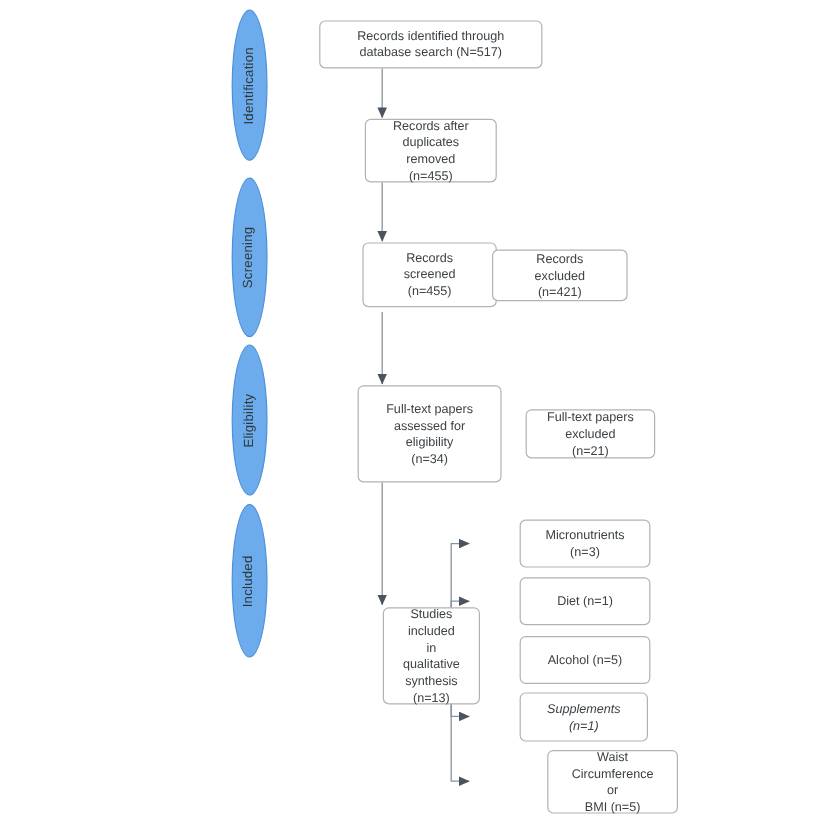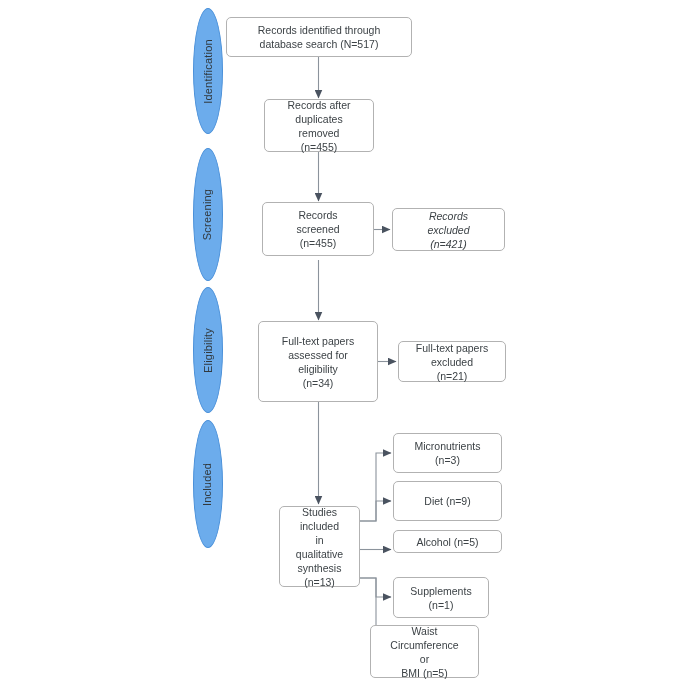--- a/index.html
+++ b/index.html
@@ -49,20 +49,21 @@
     position: absolute;
     box-sizing: border-box;
     background: #ffffff;
     border: 1px solid #b2b2b2;
     border-radius: 5px;
     display: flex;
     align-items: center;
     justify-content: center;
     text-align: center;
     padding: 2px 16px;
+    margin-left: 40px;
   }
   .node-text {
     font-size: 10.5px;
     line-height: 14px;
     color: #3c4246;
     white-space: pre-line;
   }
 </style>
 </head>
 <body>
@@ -126,21 +127,21 @@
     <span class="node-text">Records after
 duplicates removed
 (n=455)</span>
   </div>
 
   <div class="node-box" style="left:262px; top:202px; width:112px; height:54px;">
     <span class="node-text">Records screened
 (n=455)</span>
   </div>
 
-  <div class="node-box" style="left:392px; top:208px; width:113px; height:43px;font-style:italic;">
+  <div class="node-box" style="left:370px; top:208px; width:113px; height:43px;">
     <span class="node-text">Records excluded
 (n=421)</span>
   </div>
 
   <div class="node-box" style="left:258px; top:321px; width:120px; height:81px;">
     <span class="node-text">Full-text papers
 assessed for eligibility
 (n=34)</span>
   </div>
 
@@ -155,30 +156,30 @@
 qualitative
 synthesis
 (n=13)</span>
   </div>
 
   <div class="node-box" style="left:393px; top:433px; width:109px; height:40px;">
     <span class="node-text">Micronutrients (n=3)</span>
   </div>
 
   <div class="node-box" style="left:393px; top:481px; width:109px; height:40px;">
-    <span class="node-text">Diet (n=9)</span>
+    <span class="node-text">Diet (n=1)</span>
   </div>
 
-  <div class="node-box" style="left:393px; top:530px; width:109px; height:23px;">
+  <div class="node-box" style="left:393px; top:530px; width:109px; height:40px;">
     <span class="node-text">Alcohol (n=5)</span>
   </div>
 
-  <div class="node-box" style="left:393px; top:577px; width:96px; height:41px;">
+  <div class="node-box" style="left:393px; top:577px; width:107px; height:41px;font-style:italic;">
     <span class="node-text">Supplements (n=1)</span>
   </div>
 
-  <div class="node-box" style="left:370px; top:625px; width:109px; height:53px;">
+  <div class="node-box" style="left:416px; top:625px; width:109px; height:53px;">
     <span class="node-text">Waist
 Circumference or
 BMI (n=5)</span>
   </div>
 
 </div>
 
 </body></html>

